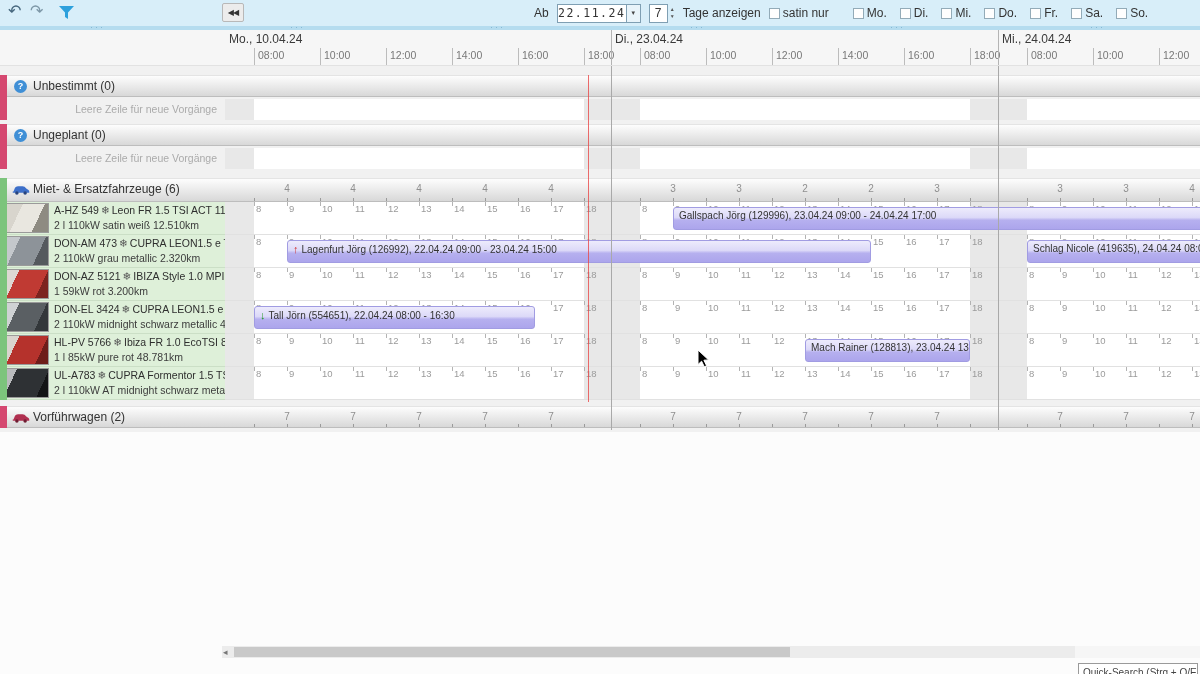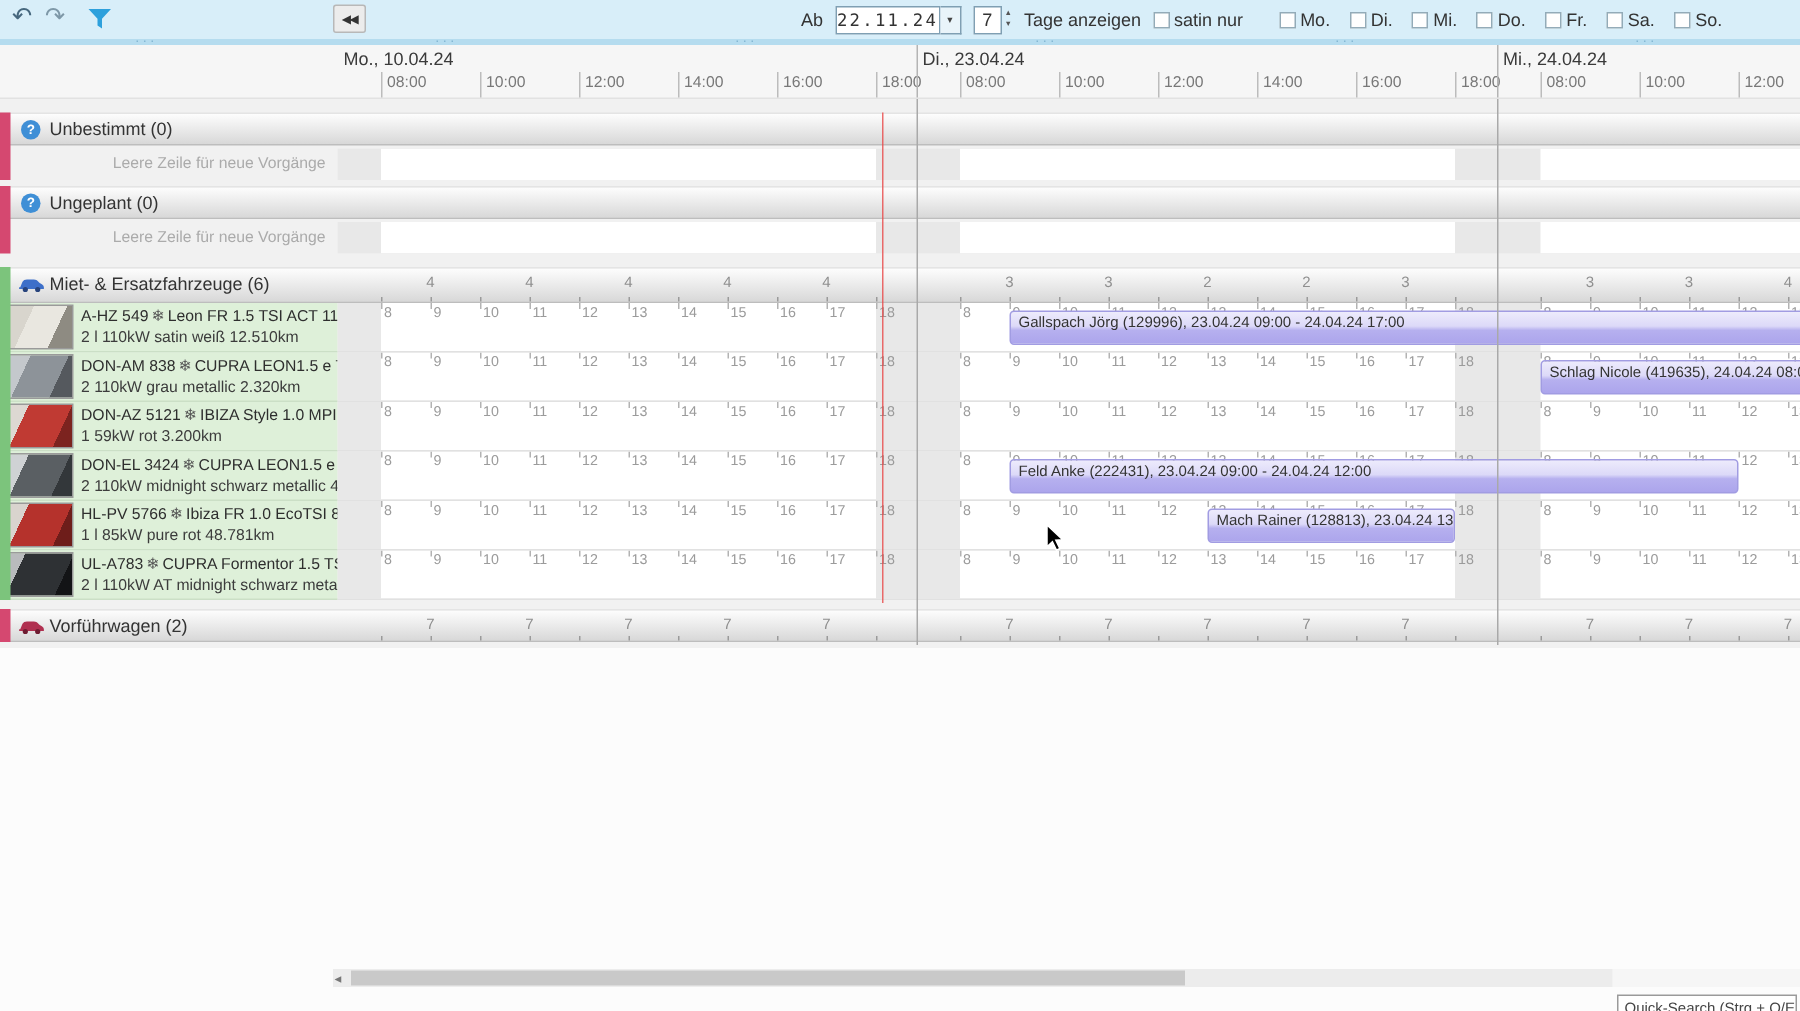--- a/index.html
+++ b/index.html
@@ -353,21 +353,21 @@
           <div class="hnum" style="left: 936px;">12</div>
           <div class="tick" style="left: 967px;"></div>
           <div class="hnum" style="left: 969px;">13</div>
           <div class="bar" style="left:448px;width:539px;border-top-right-radius:0;border-bottom-right-radius:0"><span>Gallspach Jörg (129996), 23.04.24 09:00 - 24.04.24 17:00</span></div>
         </div>
     </div>
 
     <div class="vrow" style="top:169px">
       <div class="vlabel">
         <div class="vphoto p1"></div>
-        <div class="vl1"><span>DON-AM 838</span><span class="snow">❄</span><span>CUPRA LEON1.5 e TSI</span></div>
+        <div class="vl1"><span>DON-AM 473</span><span class="snow">❄</span><span>CUPRA LEON1.5 e TSI</span></div>
         <div class="vl2">2 110kW grau metallic 2.320km</div>
       </div>
       <div class="tl">
 
       <div class="cell" style="left: 0px; width: 386px;">
             <div class="cell-white" style="left: 29px; width: 330px;"></div>
           </div>
           <div class="cell" style="left: 386px; width: 387px;">
             <div class="cell-white" style="left: 29px; width: 330px;"></div>
           </div>
@@ -423,20 +423,21 @@
           <div class="tick" style="left: 835px;"></div>
           <div class="hnum" style="left: 837px;">9</div>
           <div class="tick" style="left: 868px;"></div>
           <div class="hnum" style="left: 870px;">10</div>
           <div class="tick" style="left: 901px;"></div>
           <div class="hnum" style="left: 903px;">11</div>
           <div class="tick" style="left: 934px;"></div>
           <div class="hnum" style="left: 936px;">12</div>
           <div class="tick" style="left: 967px;"></div>
           <div class="hnum" style="left: 969px;">13</div>
+          <div class="bar" style="left:62px;width:584px"><span class="arr up">↑</span><span>Lagenfurt Jörg (126992), 22.04.24 09:00 - 23.04.24 15:00</span></div>
           <div class="bar" style="left:802px;width:183px;border-top-right-radius:0;border-bottom-right-radius:0"><span>Schlag Nicole (419635), 24.04.24 08:00 - 2</span></div>
         </div>
     </div>
 
     <div class="vrow" style="top:202px">
       <div class="vlabel">
         <div class="vphoto p2"></div>
         <div class="vl1"><span>DON-AZ 5121</span><span class="snow">❄</span><span>IBIZA Style 1.0 MPI 5-G</span></div>
         <div class="vl2">1 59kW rot 3.200km</div>
       </div>
@@ -575,21 +576,21 @@
           <div class="tick" style="left: 835px;"></div>
           <div class="hnum" style="left: 837px;">9</div>
           <div class="tick" style="left: 868px;"></div>
           <div class="hnum" style="left: 870px;">10</div>
           <div class="tick" style="left: 901px;"></div>
           <div class="hnum" style="left: 903px;">11</div>
           <div class="tick" style="left: 934px;"></div>
           <div class="hnum" style="left: 936px;">12</div>
           <div class="tick" style="left: 967px;"></div>
           <div class="hnum" style="left: 969px;">13</div>
-          <div class="bar" style="left:448px;width:486px"><span>Feld Anke (222431), 23.04.24 09:00 - 24.04.24 12:00</span></div>
+          <div class="bar" style="left:29px;width:281px"><span class="arr down">↓</span><span>Tall Jörn (554651), 22.04.24 08:00 - 16:30</span></div>
         </div>
     </div>
 
     <div class="vrow" style="top:268px">
       <div class="vlabel">
         <div class="vphoto p4"></div>
         <div class="vl1"><span>HL-PV 5766</span><span class="snow">❄</span><span>Ibiza FR 1.0 EcoTSI 85 kW</span></div>
         <div class="vl2">1 l 85kW pure rot 48.781km</div>
       </div>
       <div class="tl">

